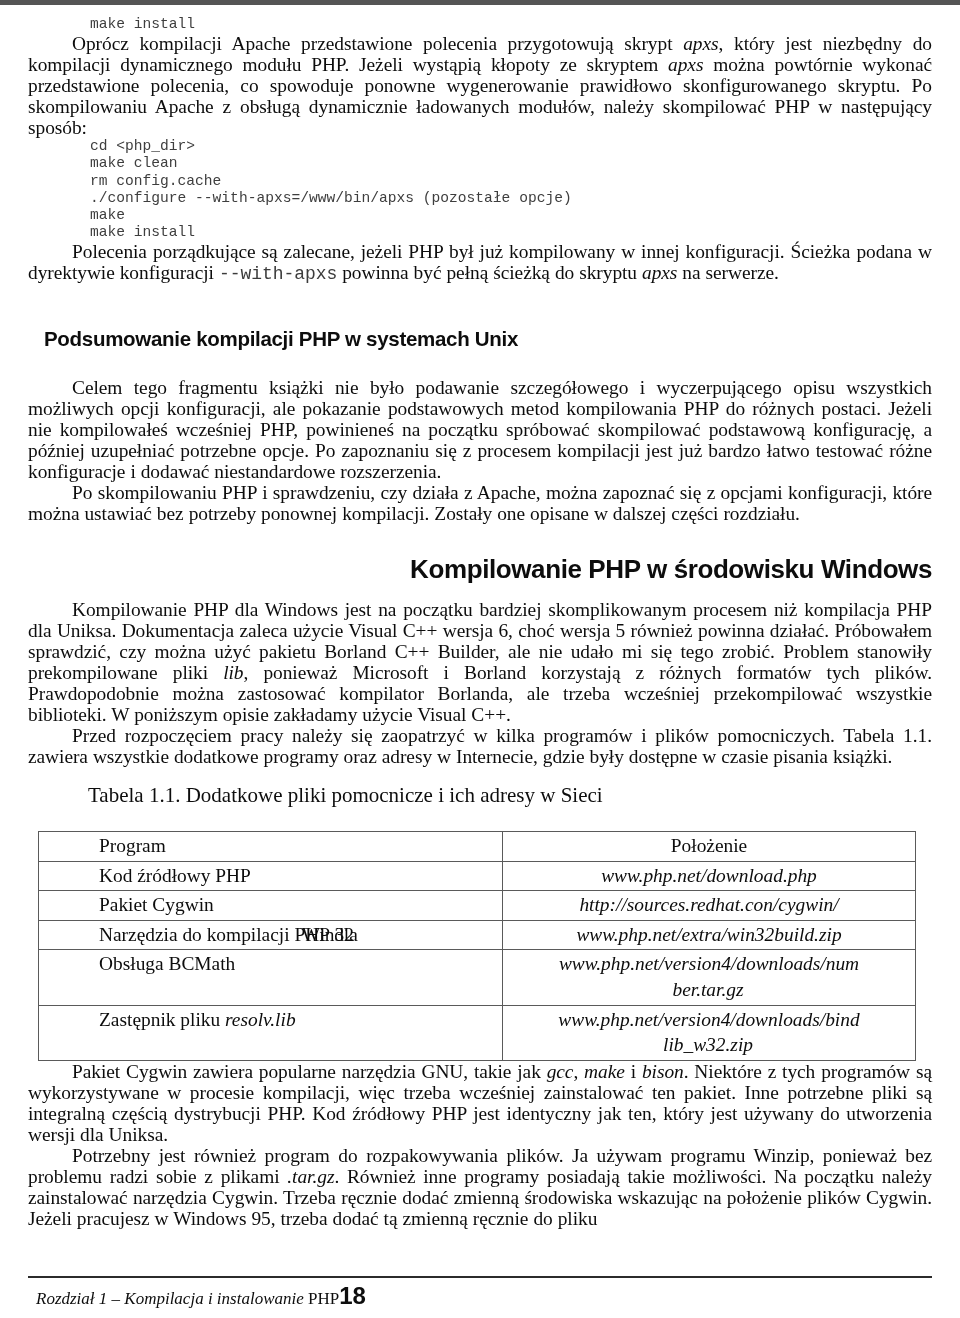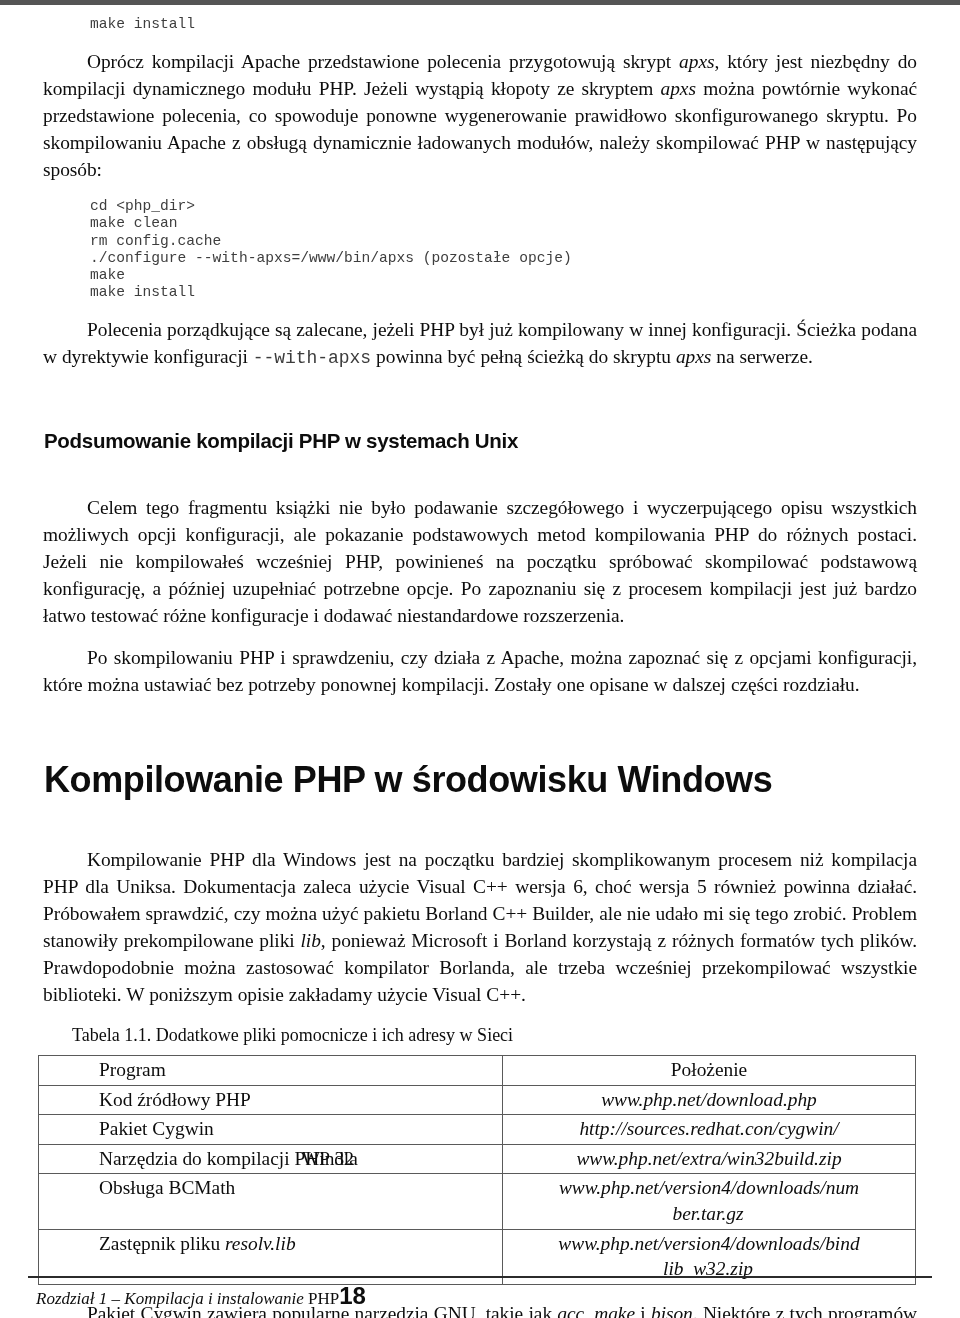--- a/index.html
+++ b/index.html
@@ -29,23 +29,23 @@
     top: 0;
     width: 960px;
     height: 5px;
     background: #555555;
   }
   .content {
     position: relative;
     padding-top: 16px;
   }
   p.body {
-    margin: 15px;
+    margin: 0;
     font-size: 19.4px;
-    line-height: 27px;
+    line-height: 21px;
     text-align: justify;
     text-indent: 44px;
     letter-spacing: -0.05px;
     word-spacing: 0.2px;
   }
   .code {
     font-family: "Liberation Mono", "DejaVu Sans Mono", monospace;
     font-size: 14.6px;
     line-height: 17.2px;
     color: #3e3e3e;
@@ -61,35 +61,36 @@
   i, .it { font-style: italic; }
   h2.sec {
     font-family: "Liberation Sans", "DejaVu Sans", sans-serif;
     font-size: 20.5px;
     font-weight: bold;
     margin: 16px;
     letter-spacing: -0.3px;
   }
   h1.chap {
     font-family: "Liberation Sans", "DejaVu Sans", sans-serif;
-    font-size: 36px;
+    font-size: 26px;
     font-weight: bold;
-    margin: 16px;
+    margin: 0;
     letter-spacing: -0.4px;
+    text-align: right;
   }
   .sp-10 { height: 10px; }
   .sp-26 { height: 26px; }
   .sp-30 { height: 30px; }
   .sp-14 { height: 14px; }
   .sp-6  { height: 6px;  }
   .tbl-caption {
-    font-size: 18px;
+    font-size: 21px;
     line-height: 25.6px;
     text-indent: 44px;
-    margin: 0;
+    margin: 16px;
   }
   table.aux {
     border-collapse: collapse;
     width: 793px;
     margin-left: 10px;
     table-layout: fixed;
   }
   table.aux td {
     border: 1px solid #5a5a5a;
     font-size: 19.4px;
@@ -192,20 +193,21 @@
     <p class="body">Po skompilowaniu PHP i sprawdzeniu, czy działa z Apache, można zapoznać się z opcjami konfiguracji, które można ustawiać bez potrzeby ponownej kompilacji. Zostały one opisane w dalszej części rozdziału.</p>
 
     <div class="sp-30"></div>
 
     <h1 class="chap">Kompilowanie PHP w środowisku Windows</h1>
 
     <div class="sp-14"></div>
 
     <p class="body"><span>Kompilowanie PHP dla Windows jest na początku bardziej skomplikowanym procesem niż kompilacja PHP dla Uniksa. Dokumentacja zaleca użycie Visual C++ wersja 6, choć wersja 5 również powinna działać. Próbowałem sprawdzić, czy można użyć pakietu Borland C++ Builder, ale nie udało mi się tego zrobić. Problem stanowiły prekompilowane pliki </span><i>lib</i><span>, ponieważ Microsoft i Borland korzystają z różnych formatów tych plików. Prawdopodobnie można zastosować kompilator Borlanda, ale trzeba wcześniej przekompilować wszystkie biblioteki. W poniższym opisie zakładamy użycie Visual C++.</span></p>
 
+    <p class="body">Przed rozpoczęciem pracy należy się zaopatrzyć w kilka programów i plików pomocniczych. Tabela 1.1. zawiera wszystkie dodatkowe programy oraz adresy w Internecie, gdzie były dostępne w czasie pisania książki.</p>
 
     <p class="tbl-caption">Tabela 1.1. Dodatkowe pliki pomocnicze i ich adresy w Sieci</p>
 
     <div class="sp-6"></div>
 
     <table class="aux">
       <tbody>
         <tr>
           <td class="c1">Program</td>
           <td class="c2">Położenie</td>

